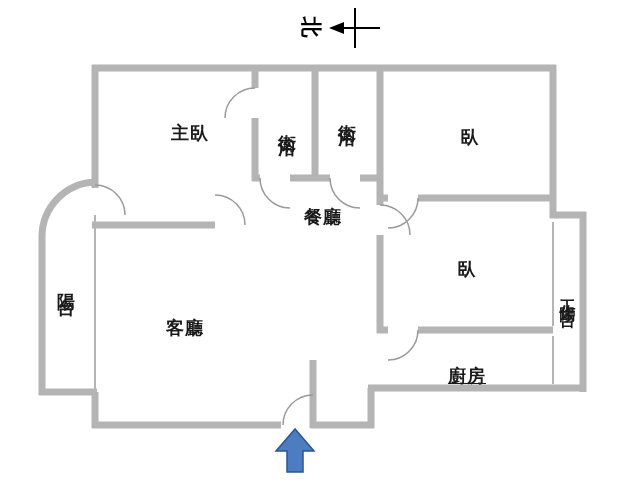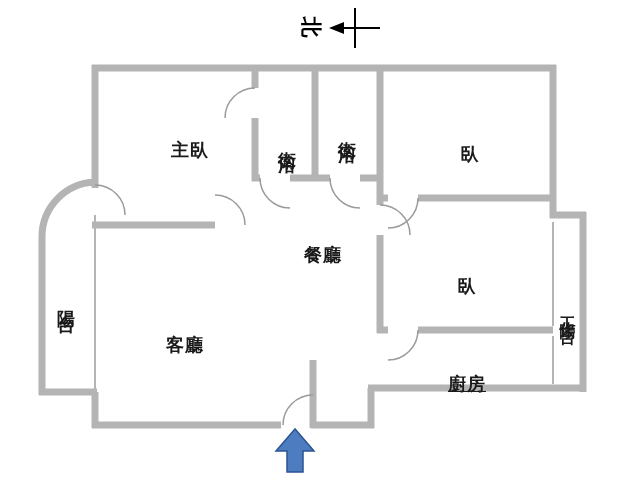--- a/index.html
+++ b/index.html
@@ -5,21 +5,20 @@
   html,body { margin:0; padding:0; background:#ffffff; }
   .canvas {
     position:relative; width:640px; height:480px; background:#ffffff;
     font-family:"Liberation Sans", sans-serif; overflow:hidden;
   }
   .plan-svg { position:absolute; left:0; top:0; }
   .room-label {
     position:absolute; transform:translate(-50%,-50%);
     font-size:18px; font-weight:600; color:#1a1a1a; white-space:nowrap;
     letter-spacing:1px;
-    margin-top:17px;
   }
   .vertical {
     writing-mode:vertical-rl; text-orientation:upright; letter-spacing:4px;
   }
   .watermark {
     position:absolute; left:325px; top:231px; transform:translate(-50%,-50%);
     font-size:46px; font-weight:bold; letter-spacing:7px; white-space:nowrap;
     font-family:"Liberation Serif", serif; opacity:0.55;
   }
   .north-label {
@@ -87,25 +86,25 @@
   <div class="north-label">北</div>
 
   <div class="room-label" style="left:190px; top:133px;">主臥</div>
 
   <div class="room-label vertical" style="left:287px; top:123px;">衛浴</div>
 
   <div class="room-label vertical" style="left:347px; top:113px;">衛浴</div>
 
   <div class="room-label" style="left:470px; top:137px;">臥</div>
 
-  <div class="room-label" style="left:323px; top:238px;">餐廳</div>
+  <div class="room-label" style="left:323px; top:217px;">餐廳</div>
 
   <div class="room-label" style="left:185px; top:328px;">客廳</div>
 
   <div class="room-label vertical" style="left:66px; top:283px;">陽台</div>
 
   <div class="room-label" style="left:467px; top:269px;">臥</div>
 
   <div class="room-label vertical" style="left:567px; top:295px; font-size:16px;">工作陽台</div>
 
-  <div class="room-label" style="left:467px; top:367px;text-decoration:underline;">廚房</div>
+  <div class="room-label" style="left:467px; top:376px;text-decoration:underline;">廚房</div>
 
 </div>
 
 </body></html>

